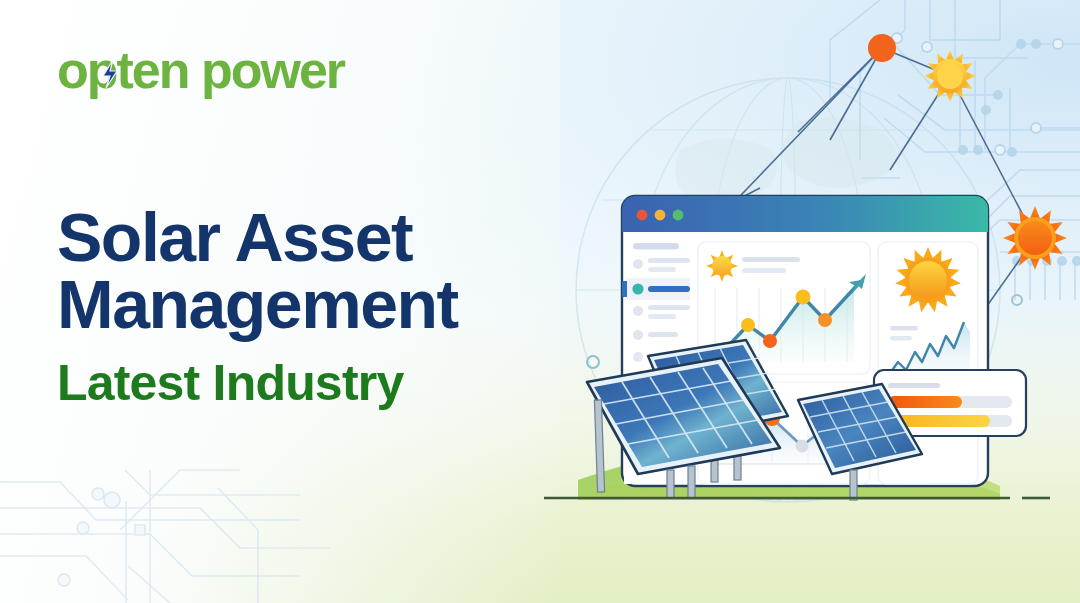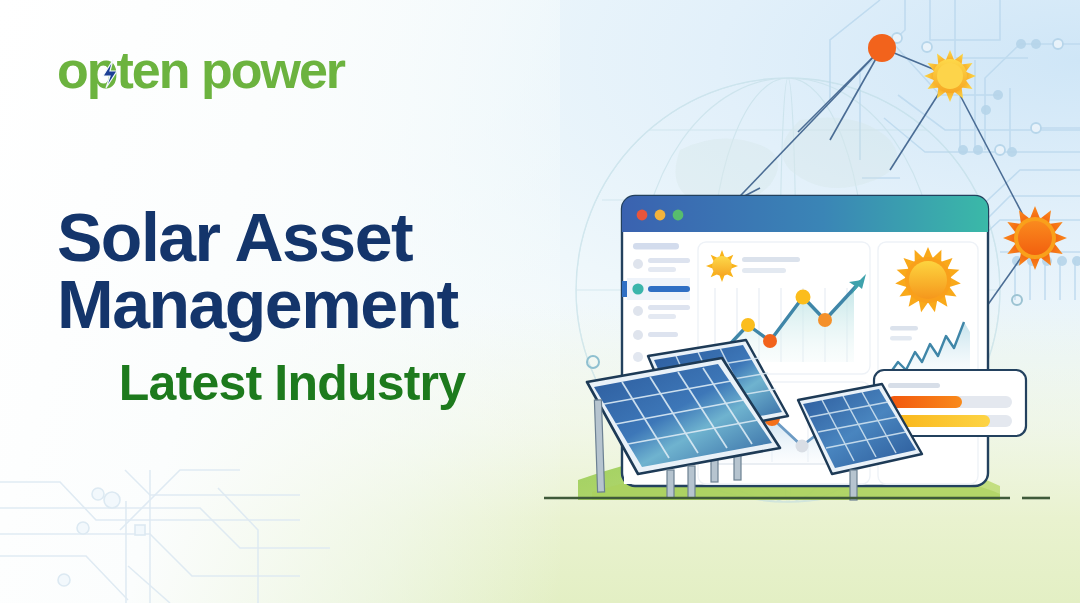--- a/index.html
+++ b/index.html
@@ -36,21 +36,20 @@
     letter-spacing:-1.5px;
     margin-top:12px;
   }
   .headline .l2{ display:block; }
   .subhead{
     position:absolute; left:57px; top:358px;
     width:470px;
     color:#1d7a1d;
     font-size:50px; line-height:1.02; font-weight:bold;
     letter-spacing:-0.8px;
-    text-align:center;
   }
   .subhead .l2{ display:block; }
 
   
   .illus{ position:absolute; left:530px; top:0; width:550px; height:603px; }
   .illus svg{ position:absolute; left:0; top:0; }
 </style>
 </head>
 <body>
 

